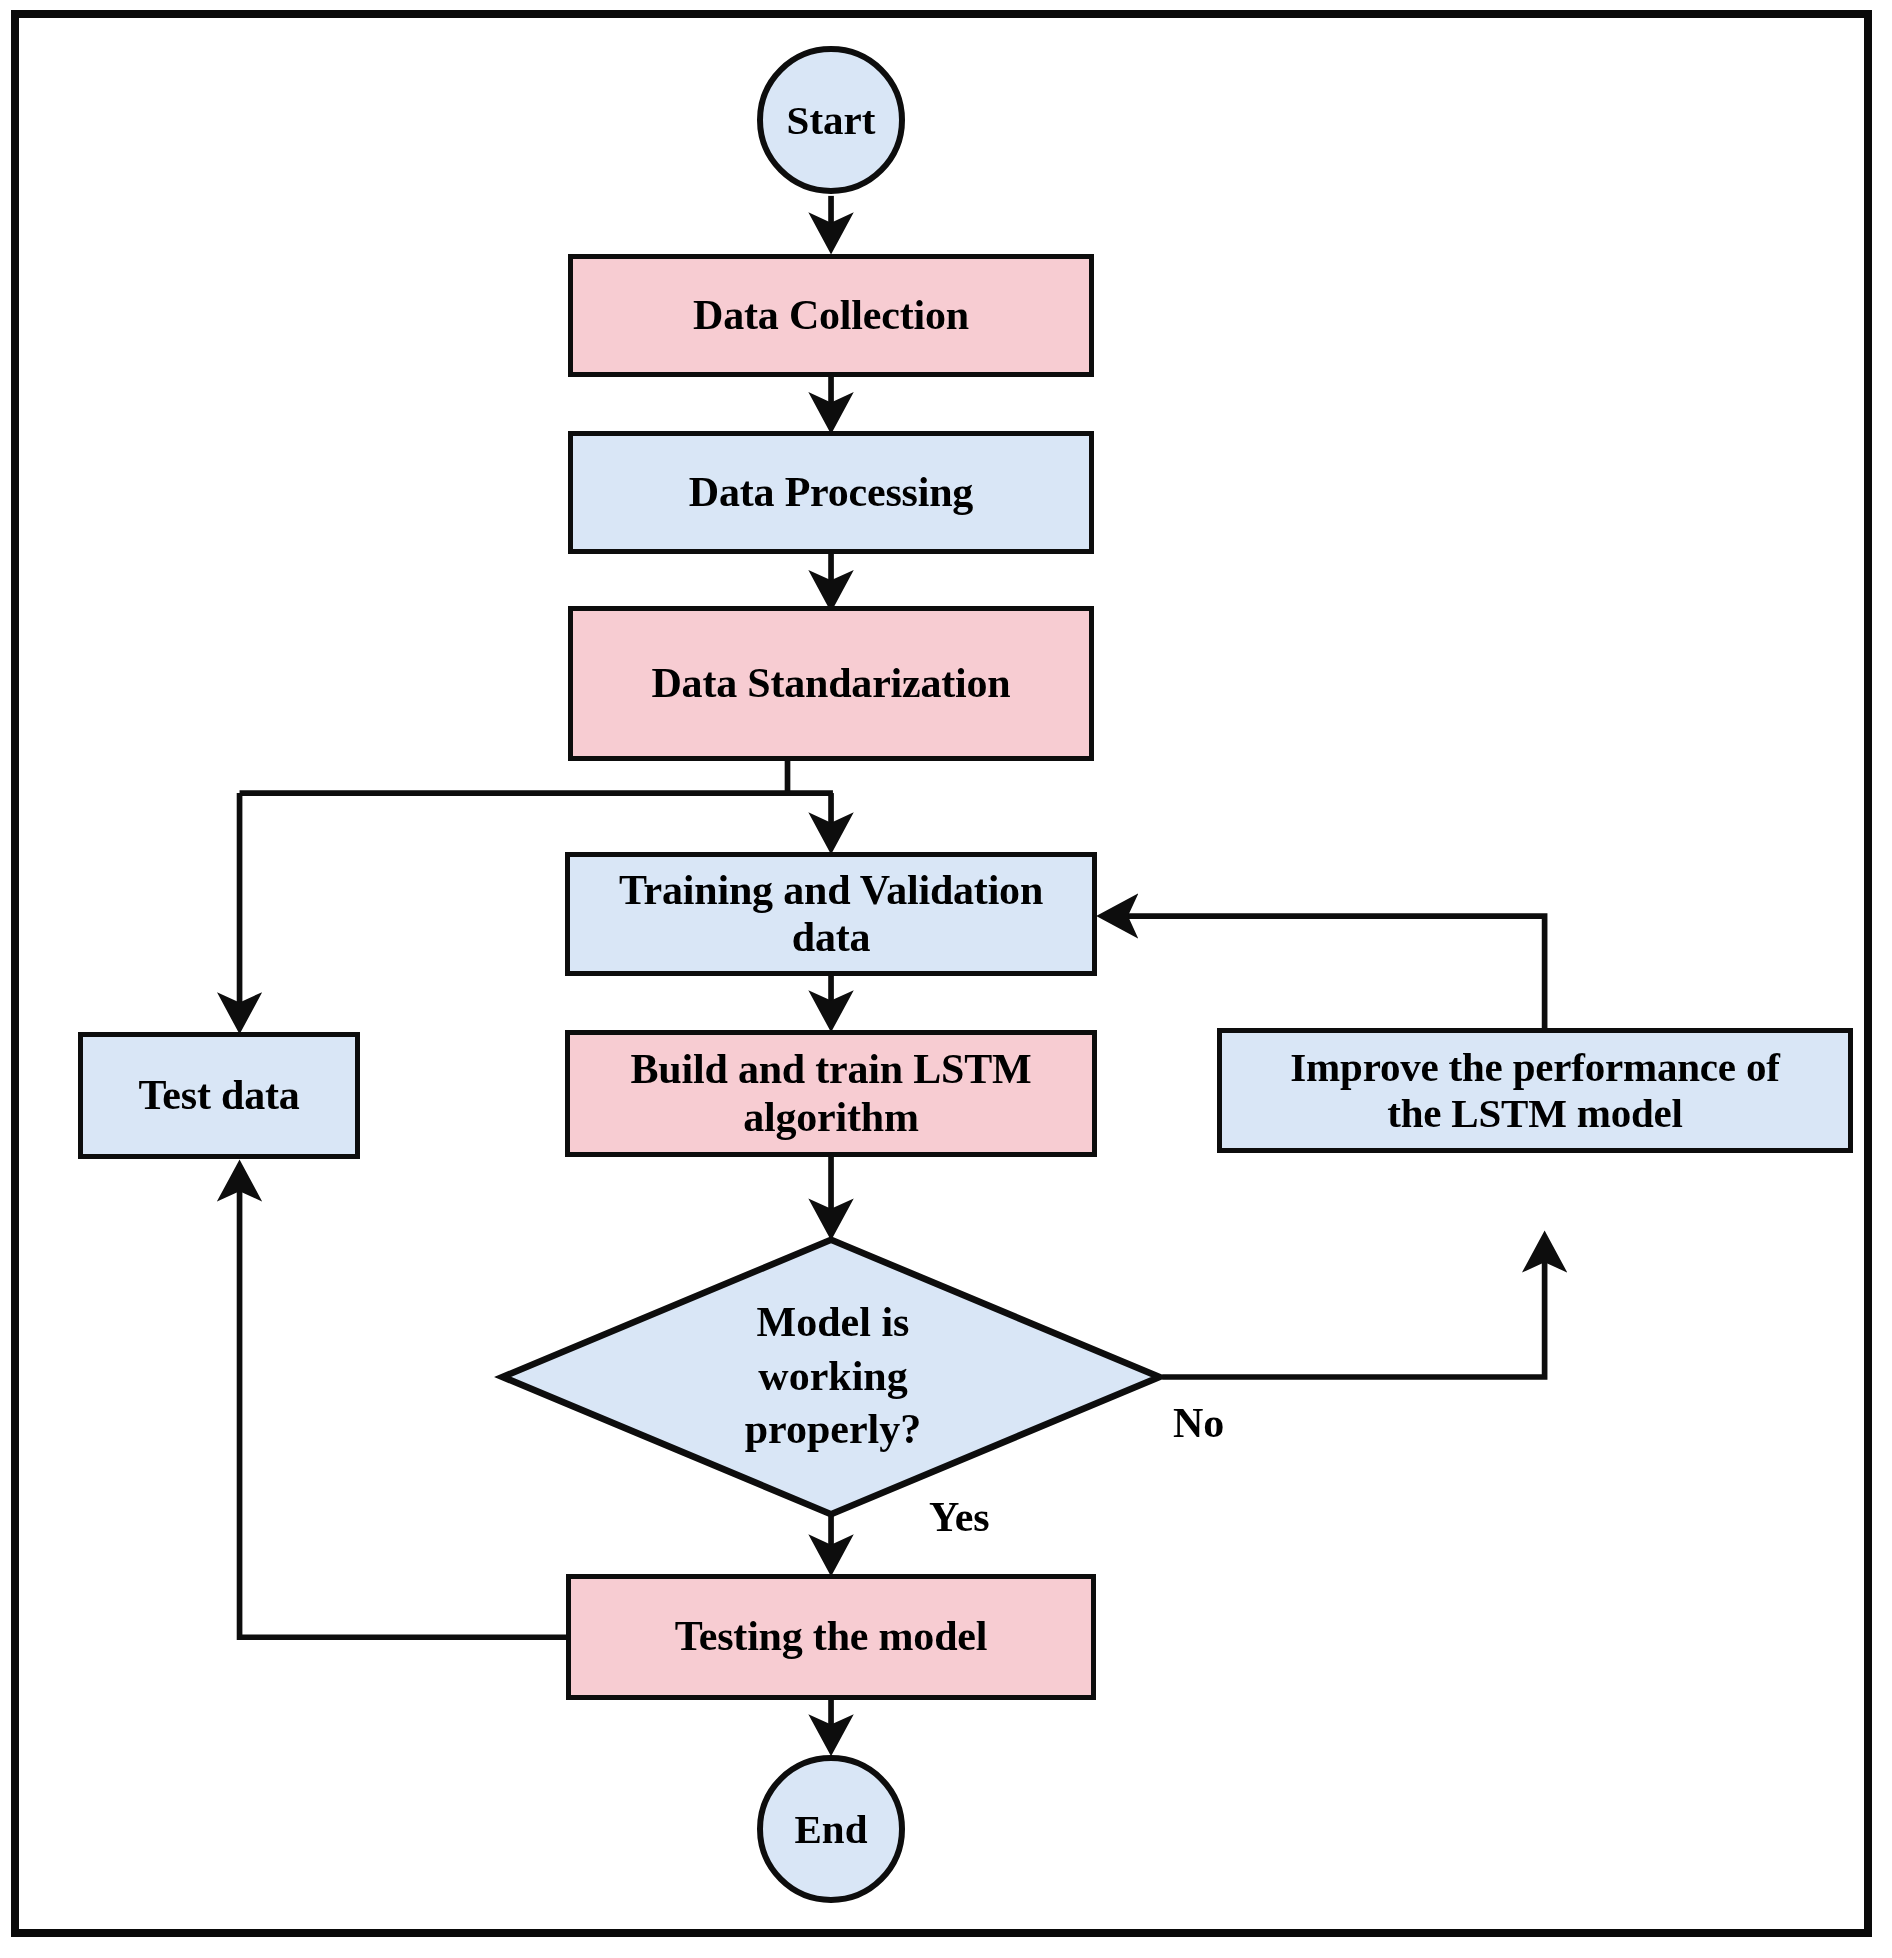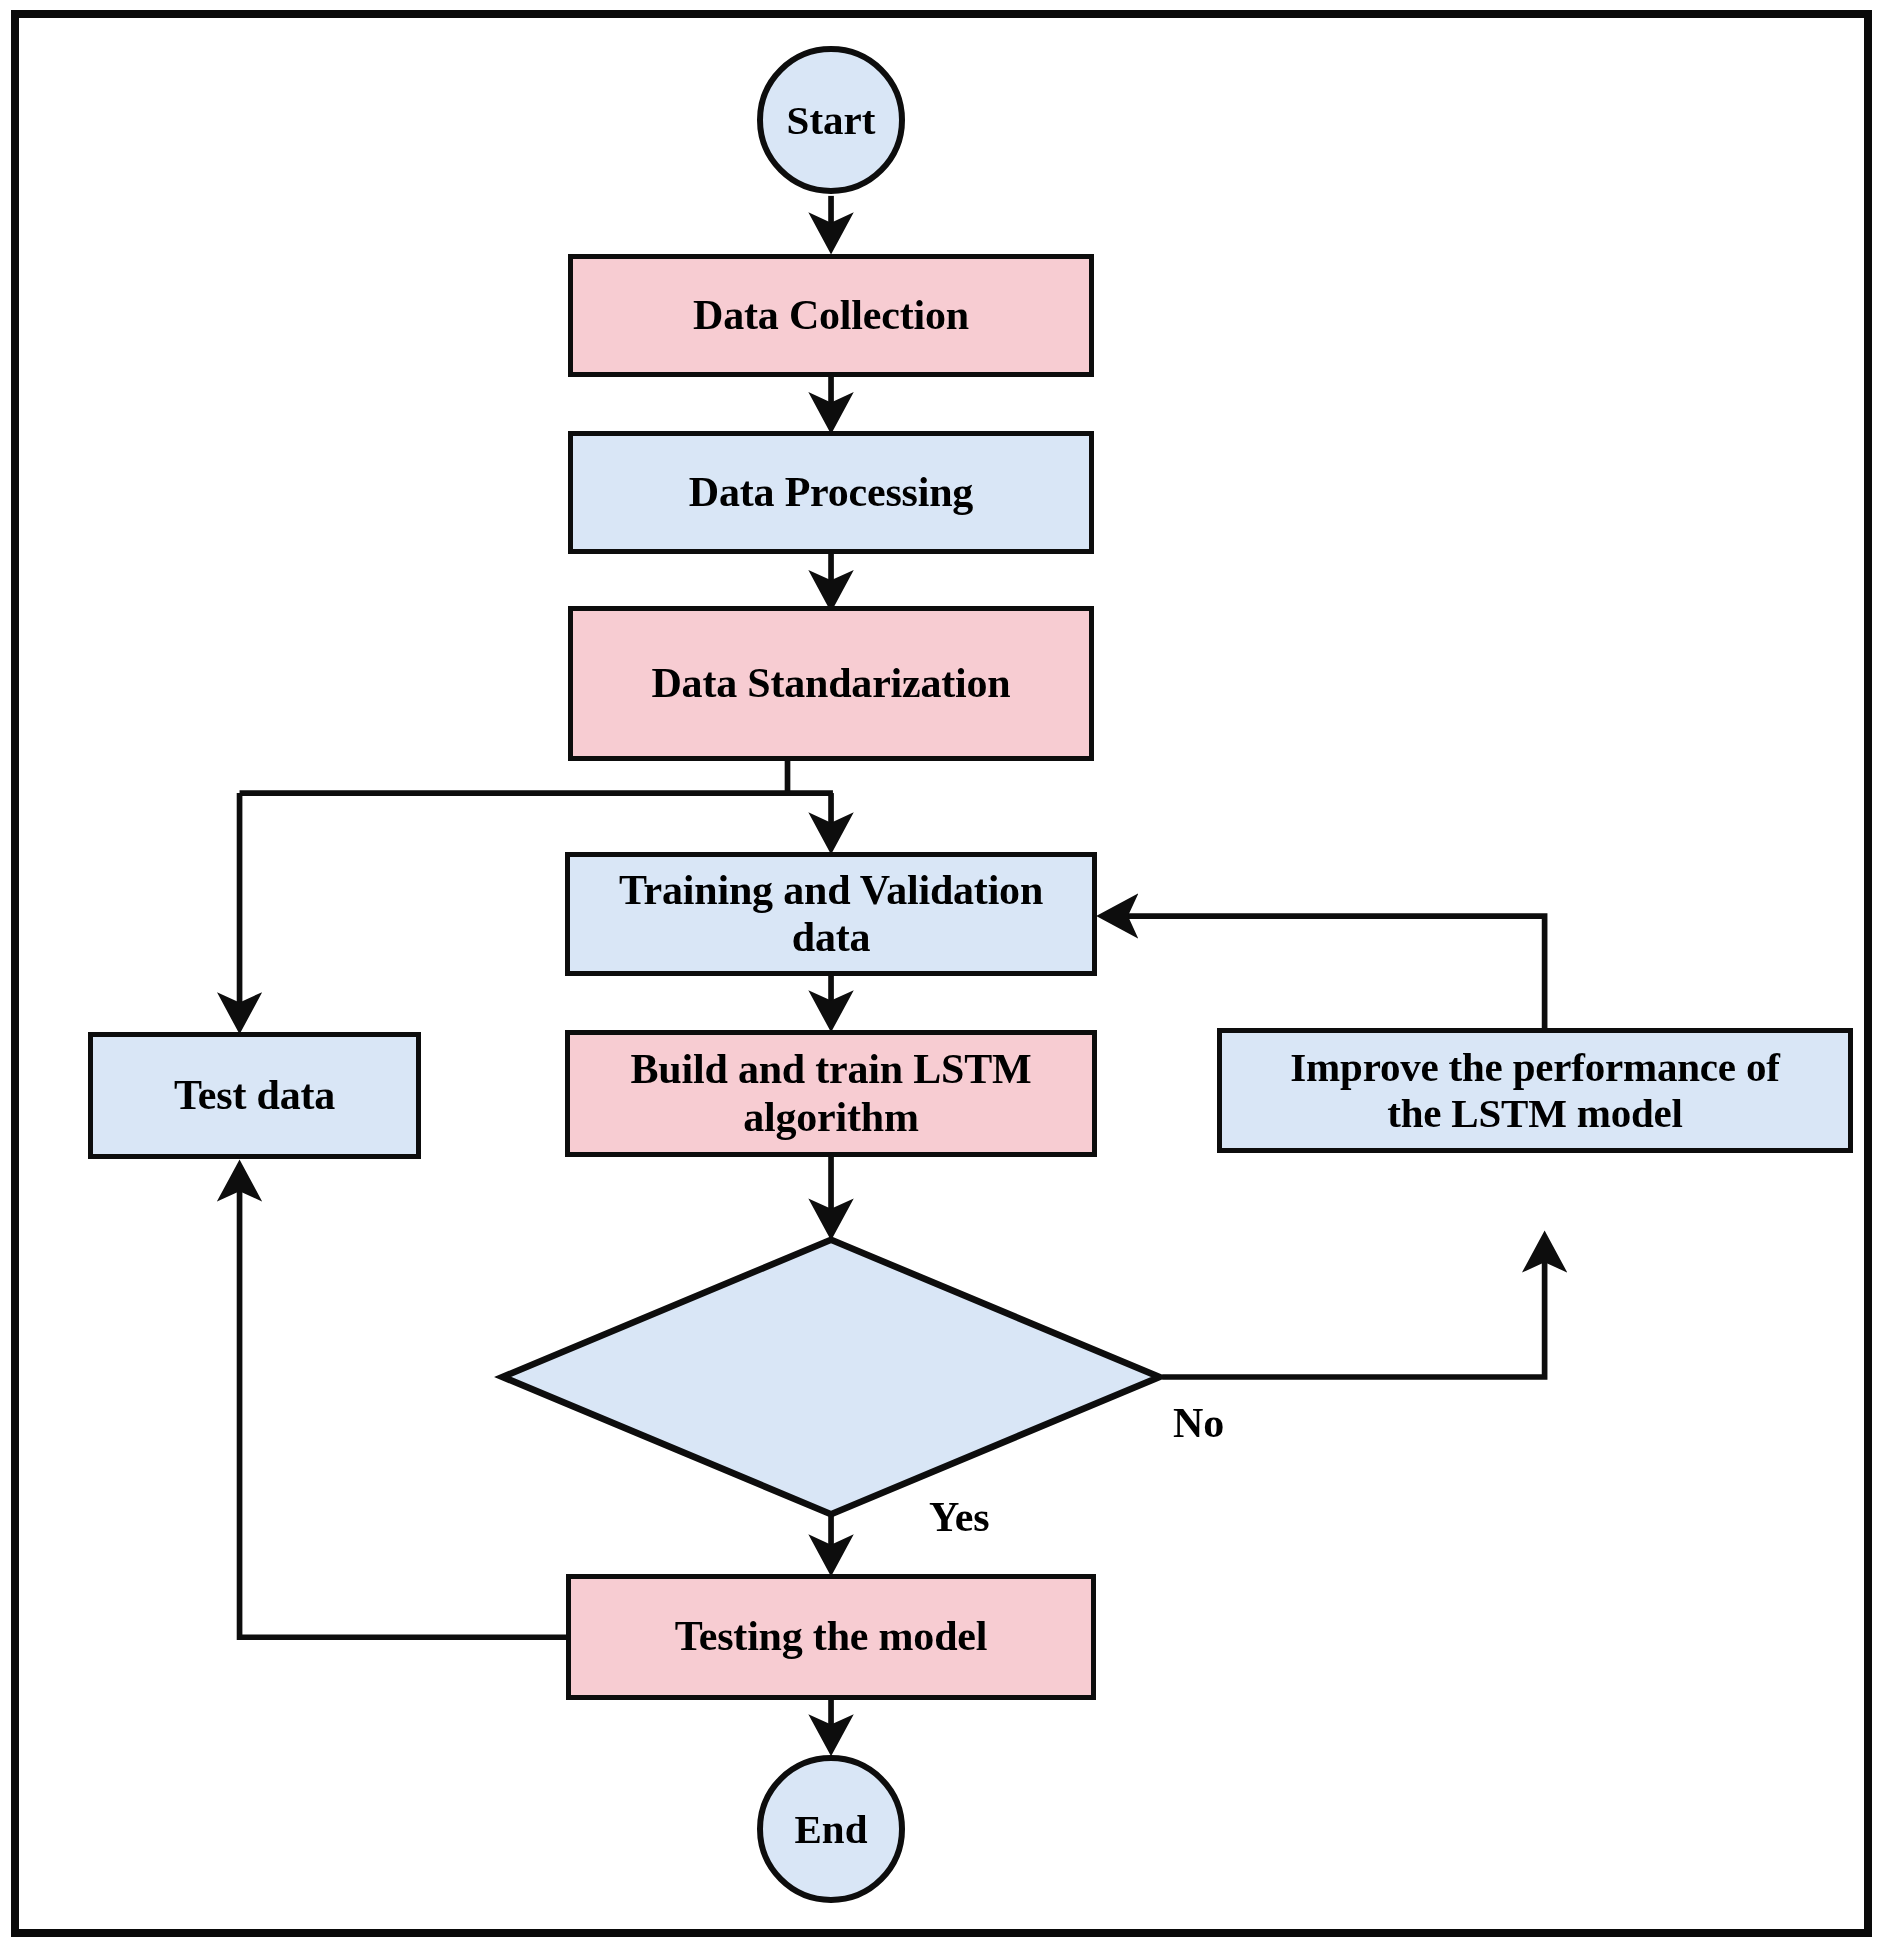--- a/index.html
+++ b/index.html
@@ -155,34 +155,39 @@
 
   <div class="node pink" style="left:568px; top:606px; width:526px; height:155px; font-size:42px;">
     <span class="label">Data Standarization</span>
   </div>
 
   <div class="node blue" style="left:565px; top:852px; width:532px; height:124px; font-size:42px;">
     <span class="label">Training and Validation
 data</span>
   </div>
 
-  <div class="node blue" style="left:88px; top:1032px; width:333px; height:127px; font-size:42px;">
+  <div class="node blue" style="left:78px; top:1032px; width:282px; height:127px; font-size:42px;">
     <span class="label">Test data</span>
   </div>
 
   <div class="node pink" style="left:565px; top:1030px; width:532px; height:127px; font-size:42px;text-align:center;">
     <span class="label">Build and train LSTM
 algorithm</span>
   </div>
 
   <div class="node blue" style="left:1217px; top:1028px; width:636px; height:125px; font-size:41px;">
     <span class="label">Improve the performance of
 the LSTM model</span>
   </div>
 
+  <div class="diamond-text" style="left:625px; top:1259px; width:416px; height:235px; font-size:42px;">
+    <span class="label">Model is
+working
+properly?</span>
+  </div>
 
   <div class="node pink" style="left:566px; top:1574px; width:530px; height:126px; font-size:42px;">
     <span class="label">Testing the model</span>
   </div>
 
   <div class="terminator" style="left:757px; top:1755px; width:148px; height:148px; font-size:41px;">
     <span class="label">End</span>
   </div>
 
   <div class="edge-label" style="left:1173px; top:1399px; font-size:42px;">

